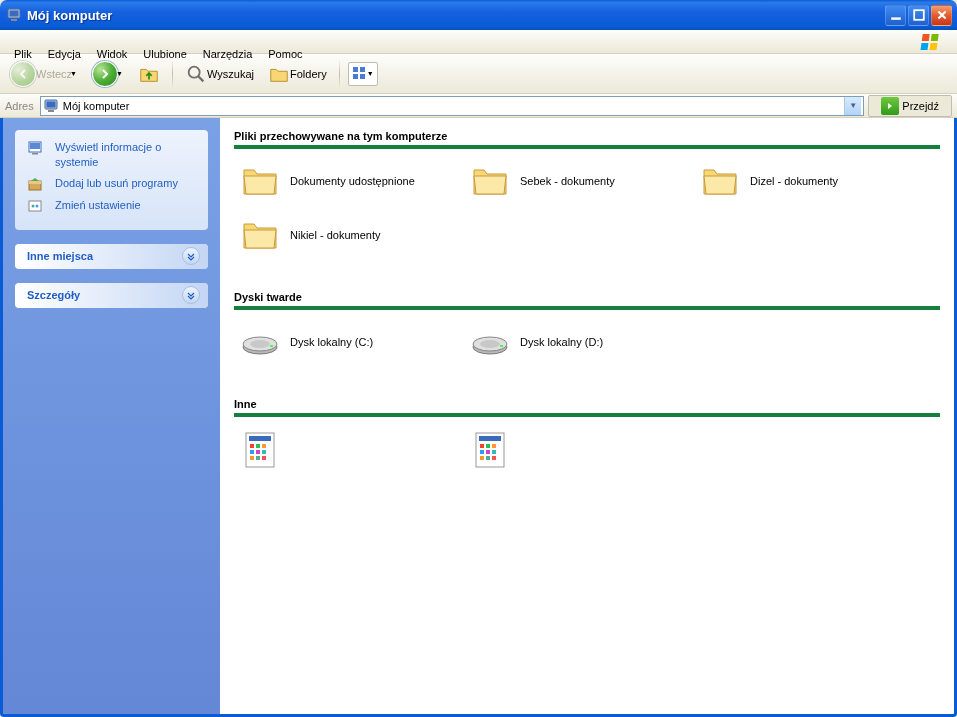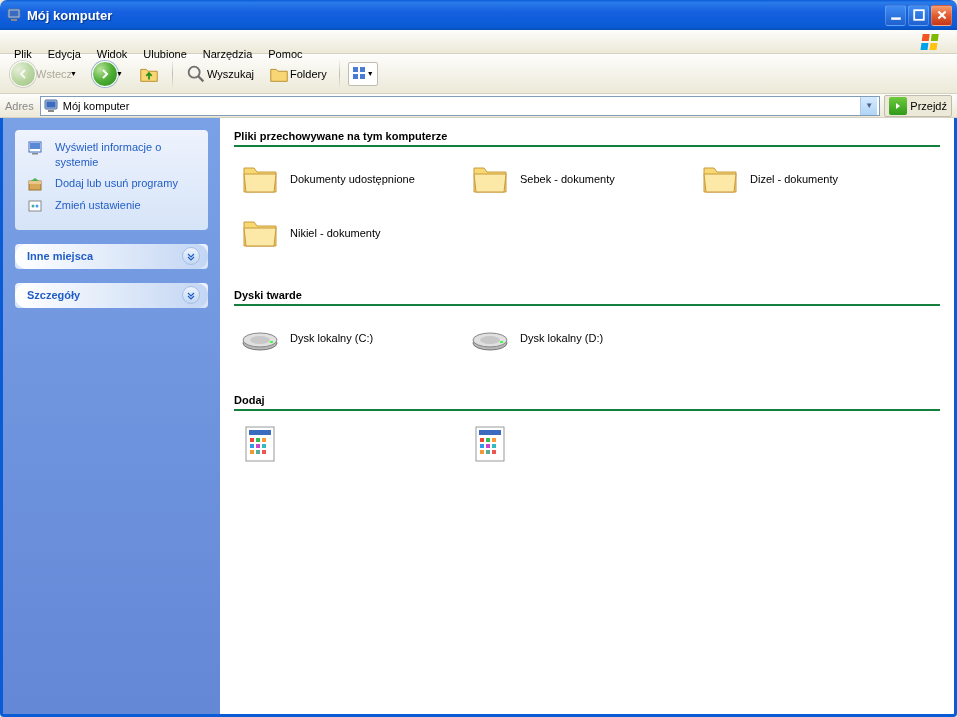--- a/index.html
+++ b/index.html
@@ -66,40 +66,40 @@
     height: 24px;
     background: linear-gradient(to bottom,#fdfdfb,#ece9d8);
     border-bottom:1px solid #d6d2c2;
     display:flex; align-items:center; gap:4px; padding:0 5px;
   }
   .addressbar .lbl { color:#888; margin-right:2px;}
   .addrfield { flex:1; height:20px; background:#fff; border:1px solid #7f9db9; display:flex; align-items:center; padding:0 2px; }
   .addrfield .addricon { width:16px; height:16px; margin-right:4px;}
   .addrfield .addrtext { flex:1; font-size:11px; }
   .addrdrop { width:17px; height:18px; background:linear-gradient(to bottom,#d6eaff,#b0d4f7); border-left:1px solid #adc7e4; display:flex; align-items:center; justify-content:center; color:#4d6185; font-size:8px;}
-  .gobtn { display:flex; align-items:center; gap:3px; padding:1px 4px; border:1px solid #c0bcae; border-radius:2px; background:#ece9d8;}
+  .gobtn { display:flex; align-items:center; gap:3px; padding:1px 12px; border:1px solid #c0bcae; border-radius:2px; background:#ece9d8;}
   .gobtn .goicon { width:18px; height:18px; background: linear-gradient(to bottom,#6fc93f,#2f9a1a); border-radius:2px; display:flex; align-items:center; justify-content:center; color:#fff; }
   
   .content { flex:1; display:flex; background:#6b8cce; border:3px solid #0a5bd6; border-top:none; border-radius:0 0 4px 4px; overflow:hidden;}
   
   .sidepanel { width:217px; background: linear-gradient(to bottom,#7aa1e6 0%,#6487d6 100%); padding:12px; }
   .taskbox { background:linear-gradient(to bottom,#eef3fd,#d6e4f8); border-radius:4px; margin-bottom:14px; overflow:hidden; }
   .taskhead {
     background:linear-gradient(to right,#fff,#c3d6f4);
     height:25px; display:flex; align-items:center; justify-content:space-between; padding:0 8px 0 12px;
     color:#215dc6; font-weight:bold; font-size:11px; border-radius:4px 4px 0 0;
   }
-  .taskhead.collapsed { border-radius:12px;justify-content:space-between; }
+  .taskhead.collapsed { border-radius:4px;justify-content:space-between; }
   .chev { width:18px; height:18px; border-radius:50%; background:linear-gradient(to bottom,#eef4fd,#c4d8f3); border:1px solid #a4bfe4; display:flex; align-items:center; justify-content:center; color:#215dc6; font-size:9px; }
   .taskbody { padding:10px 12px; }
   .tasklink { display:flex; align-items:flex-start; gap:12px; color:#215dc6; margin-bottom:6px; line-height:1.35; }
   .tasklink svg { flex-shrink:0; width:16px; height:16px; }
   
   .mainpanel { flex:1; background:#fff; overflow:auto; padding:8px 14px; }
-  .grouphdr { font-weight:bold; font-size:11px; color:#000; border-bottom:2px solid #15803d; padding:4px 0 3px 0; margin-bottom:10px; }
+  .grouphdr { font-weight:bold; font-size:11px; color:#000; border-bottom:4px solid #15803d; padding:4px 0 3px 0; margin-bottom:10px; }
   .items { display:flex; flex-wrap:wrap; margin-bottom:20px; }
   .item { width:230px; display:flex; align-items:center; gap:10px; padding:2px 6px; margin-bottom:10px;}
   .item .iconwrap { width:40px; height:40px; display:flex; align-items:center; justify-content:center; }
   .item .itemlabel { font-size:11px; color:#000;text-align:right; }
   
 </style>
 </head>
 <body>
 
 <div class="titlebar">
@@ -332,21 +332,21 @@
               <ellipse cx="20" cy="20" rx="17" ry="7" fill="#b8b8b8" stroke="#777"></ellipse>
               <ellipse cx="20" cy="17" rx="17" ry="7" fill="#e0e0e0" stroke="#888"></ellipse>
               <ellipse cx="20" cy="17" rx="10" ry="4" fill="#c8c8c8"></ellipse>
               <rect x="30" y="18" width="3" height="2" fill="#4f4"></rect>
             </svg>
         </div>
         <span class="itemlabel">Dysk lokalny (D:)</span>
       </div>
     </div>
 
-    <div class="grouphdr">Dodaj</div>
+    <div class="grouphdr">Inne</div>
     <div class="items">
       <div class="item">
         <div class="iconwrap">
           <svg width="36" height="40" viewBox="0 0 36 40">
               <rect x="4" y="4" width="28" height="34" fill="#fff" stroke="#999"></rect>
               <rect x="7" y="7" width="22" height="5" fill="#3a6bbf"></rect>
               <rect x="8" y="15" width="4" height="4" fill="#e43"></rect>
               <rect x="14" y="15" width="4" height="4" fill="#3b5"></rect>
               <rect x="20" y="15" width="4" height="4" fill="#f93"></rect>
               <rect x="8" y="21" width="4" height="4" fill="#39e"></rect>

